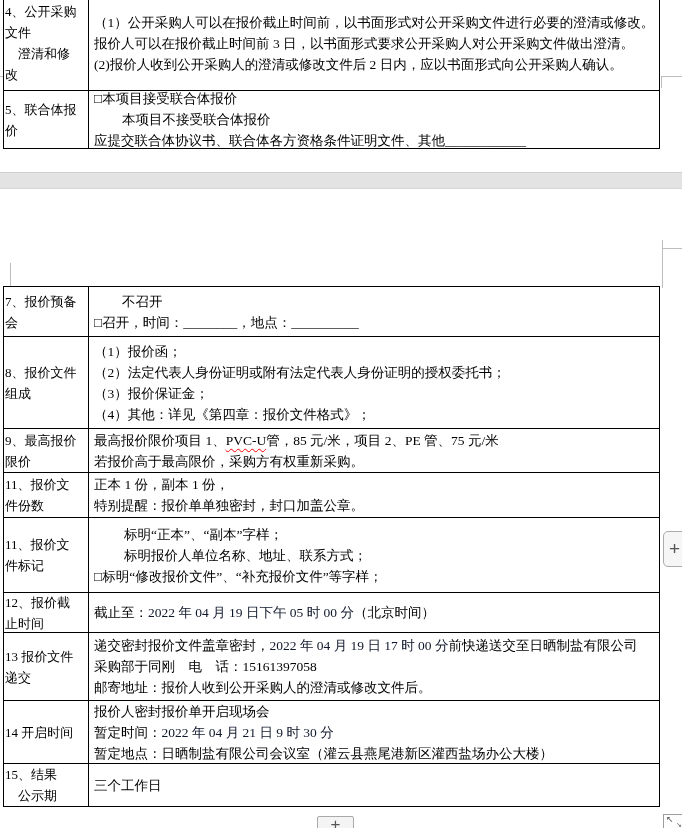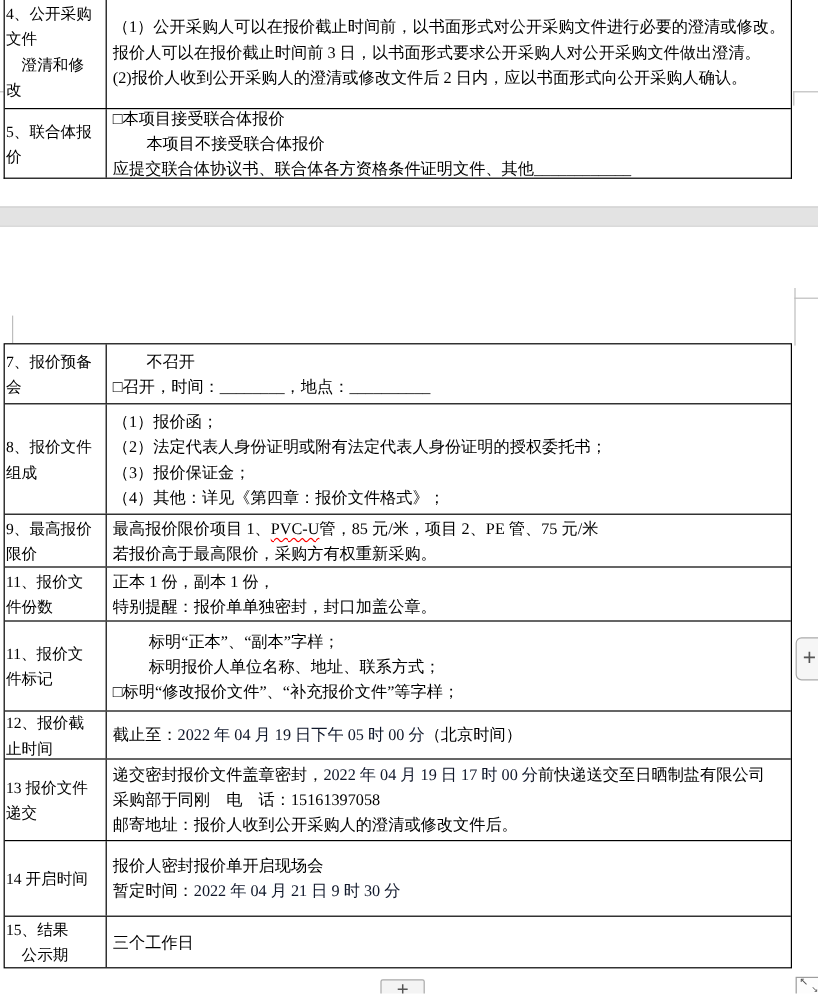--- a/index.html
+++ b/index.html
@@ -165,20 +165,21 @@
         <div class="line"><span>递交密封报价文件盖章密封，</span><span class="run-red">2022 年 04 月 19 日 17 时 00 分</span><span>前快递送交至日晒制盐有限公司</span></div>
         <div class="line"><span>采购部于同刚　电　话：15161397058</span></div>
         <div class="line"><span>邮寄地址：报价人收到公开采购人的澄清或修改文件后。</span></div>
       </div>
     </div>
     <div class="trow" style="height: 63px;">
       <div class="cell label">14 开启时间</div>
       <div class="cell content">
         <div class="line"><span>报价人密封报价单开启现场会</span></div>
         <div class="line"><span>暂定时间：</span><span class="run-red">2022 年 04 月 21 日 9 时 30 分</span></div>
+        <div class="line"><span>暂定地点：日晒制盐有限公司会议室（灌云县燕尾港新区灌西盐场办公大楼）</span></div>
       </div>
     </div>
     <div class="trow" style="height: 42px;">
       <div class="cell label">15、结果
 　公示期</div>
       <div class="cell content">
         <div class="line"><span>三个工作日</span></div>
       </div>
     </div>
   </div>

